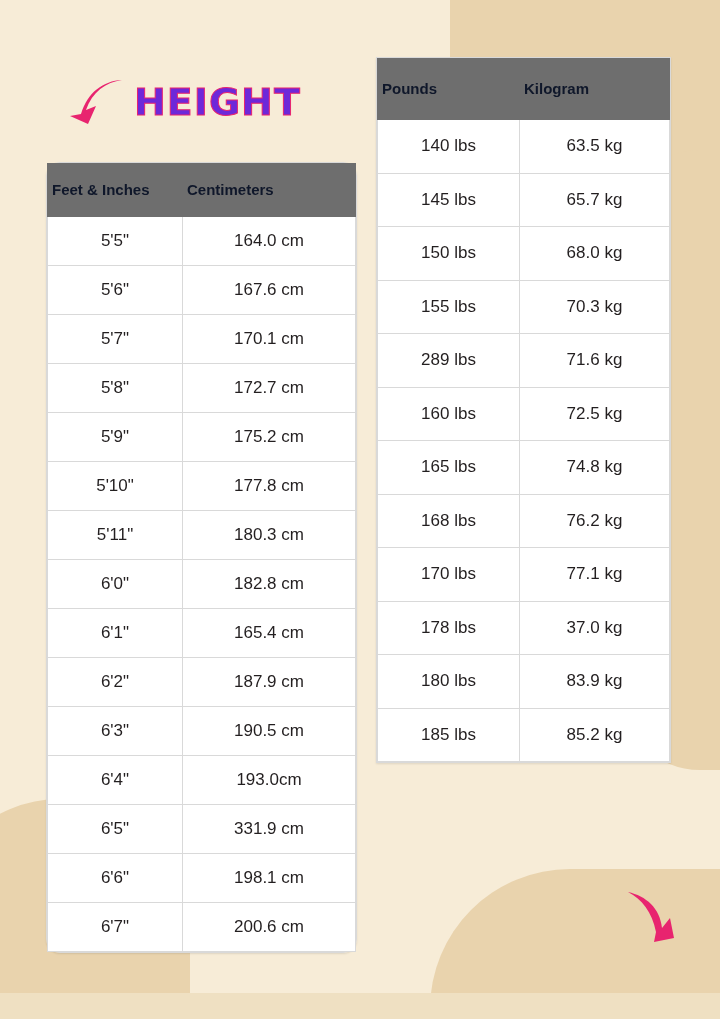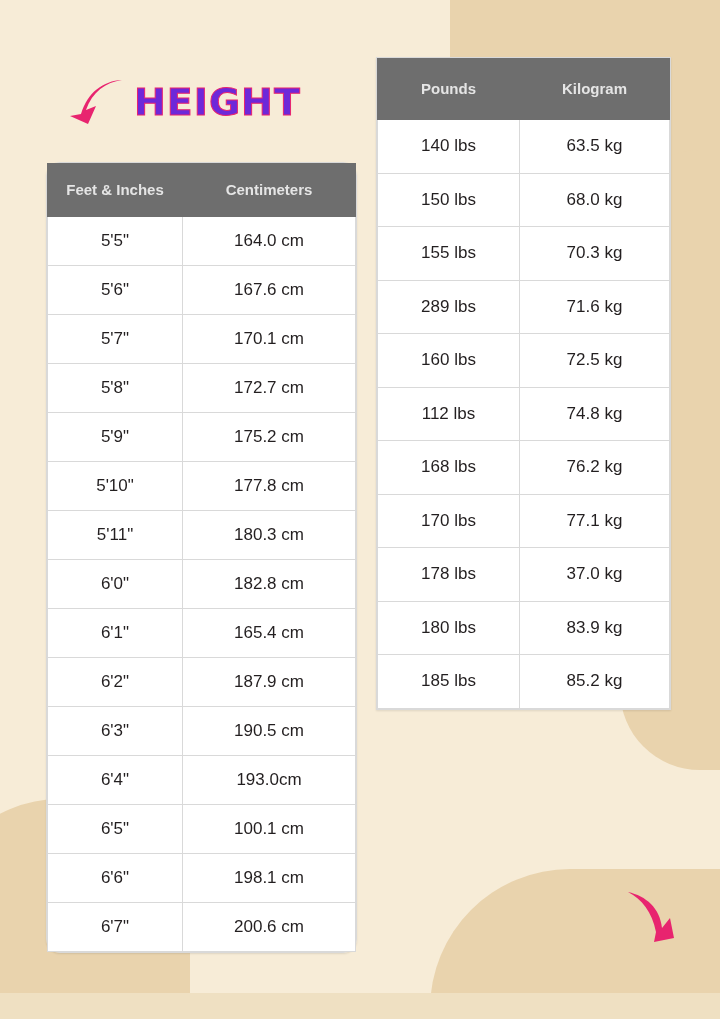--- a/index.html
+++ b/index.html
@@ -90,24 +90,24 @@
   .arrow-weight { left: 622px; top: 890px; }
 
   
   table {
     border-collapse: collapse;
     background: #ffffff;
     table-layout: fixed;
   }
   th {
     background: #6e6e6e;
-    color: #e5e5e5;
+    color: #0f172a;
     font-size: 15px;
     font-weight: bold;
-    text-align: center;
+    text-align: left;
     line-height: 1.25;
     border: 1px solid #6e6e6e;
     margin-top: 44px;
   }
   td {
     background: #ffffff;
     color: #231f20;
     font-size: 17px;
     text-align: center;
     border: 1px solid #d9d9d9;
@@ -213,21 +213,21 @@
           <tr>
             <td>6'3"</td>
             <td>190.5 cm</td>
           </tr>
           <tr>
             <td>6'4"</td>
             <td>193.0cm</td>
           </tr>
           <tr>
             <td>6'5"</td>
-            <td>100.1 cm</td>
+            <td>331.9 cm</td>
           </tr>
           <tr>
             <td>6'6"</td>
             <td>198.1 cm</td>
           </tr>
           <tr>
             <td>6'7"</td>
             <td>200.6 cm</td>
           </tr>
         </tbody>
@@ -245,37 +245,41 @@
           <th>Pounds</th>
           <th>Kilogram</th>
         </tr>
       </thead>
       <tbody id="weight-body">
           <tr>
             <td>140 lbs</td>
             <td>63.5 kg</td>
           </tr>
           <tr>
+            <td>145 lbs</td>
+            <td>65.7 kg</td>
+          </tr>
+          <tr>
             <td>150 lbs</td>
             <td>68.0 kg</td>
           </tr>
           <tr>
             <td>155 lbs</td>
             <td>70.3 kg</td>
           </tr>
           <tr>
             <td>289 lbs</td>
             <td>71.6 kg</td>
           </tr>
           <tr>
             <td>160 lbs</td>
             <td>72.5 kg</td>
           </tr>
           <tr>
-            <td>112 lbs</td>
+            <td>165 lbs</td>
             <td>74.8 kg</td>
           </tr>
           <tr>
             <td>168 lbs</td>
             <td>76.2 kg</td>
           </tr>
           <tr>
             <td>170 lbs</td>
             <td>77.1 kg</td>
           </tr>

